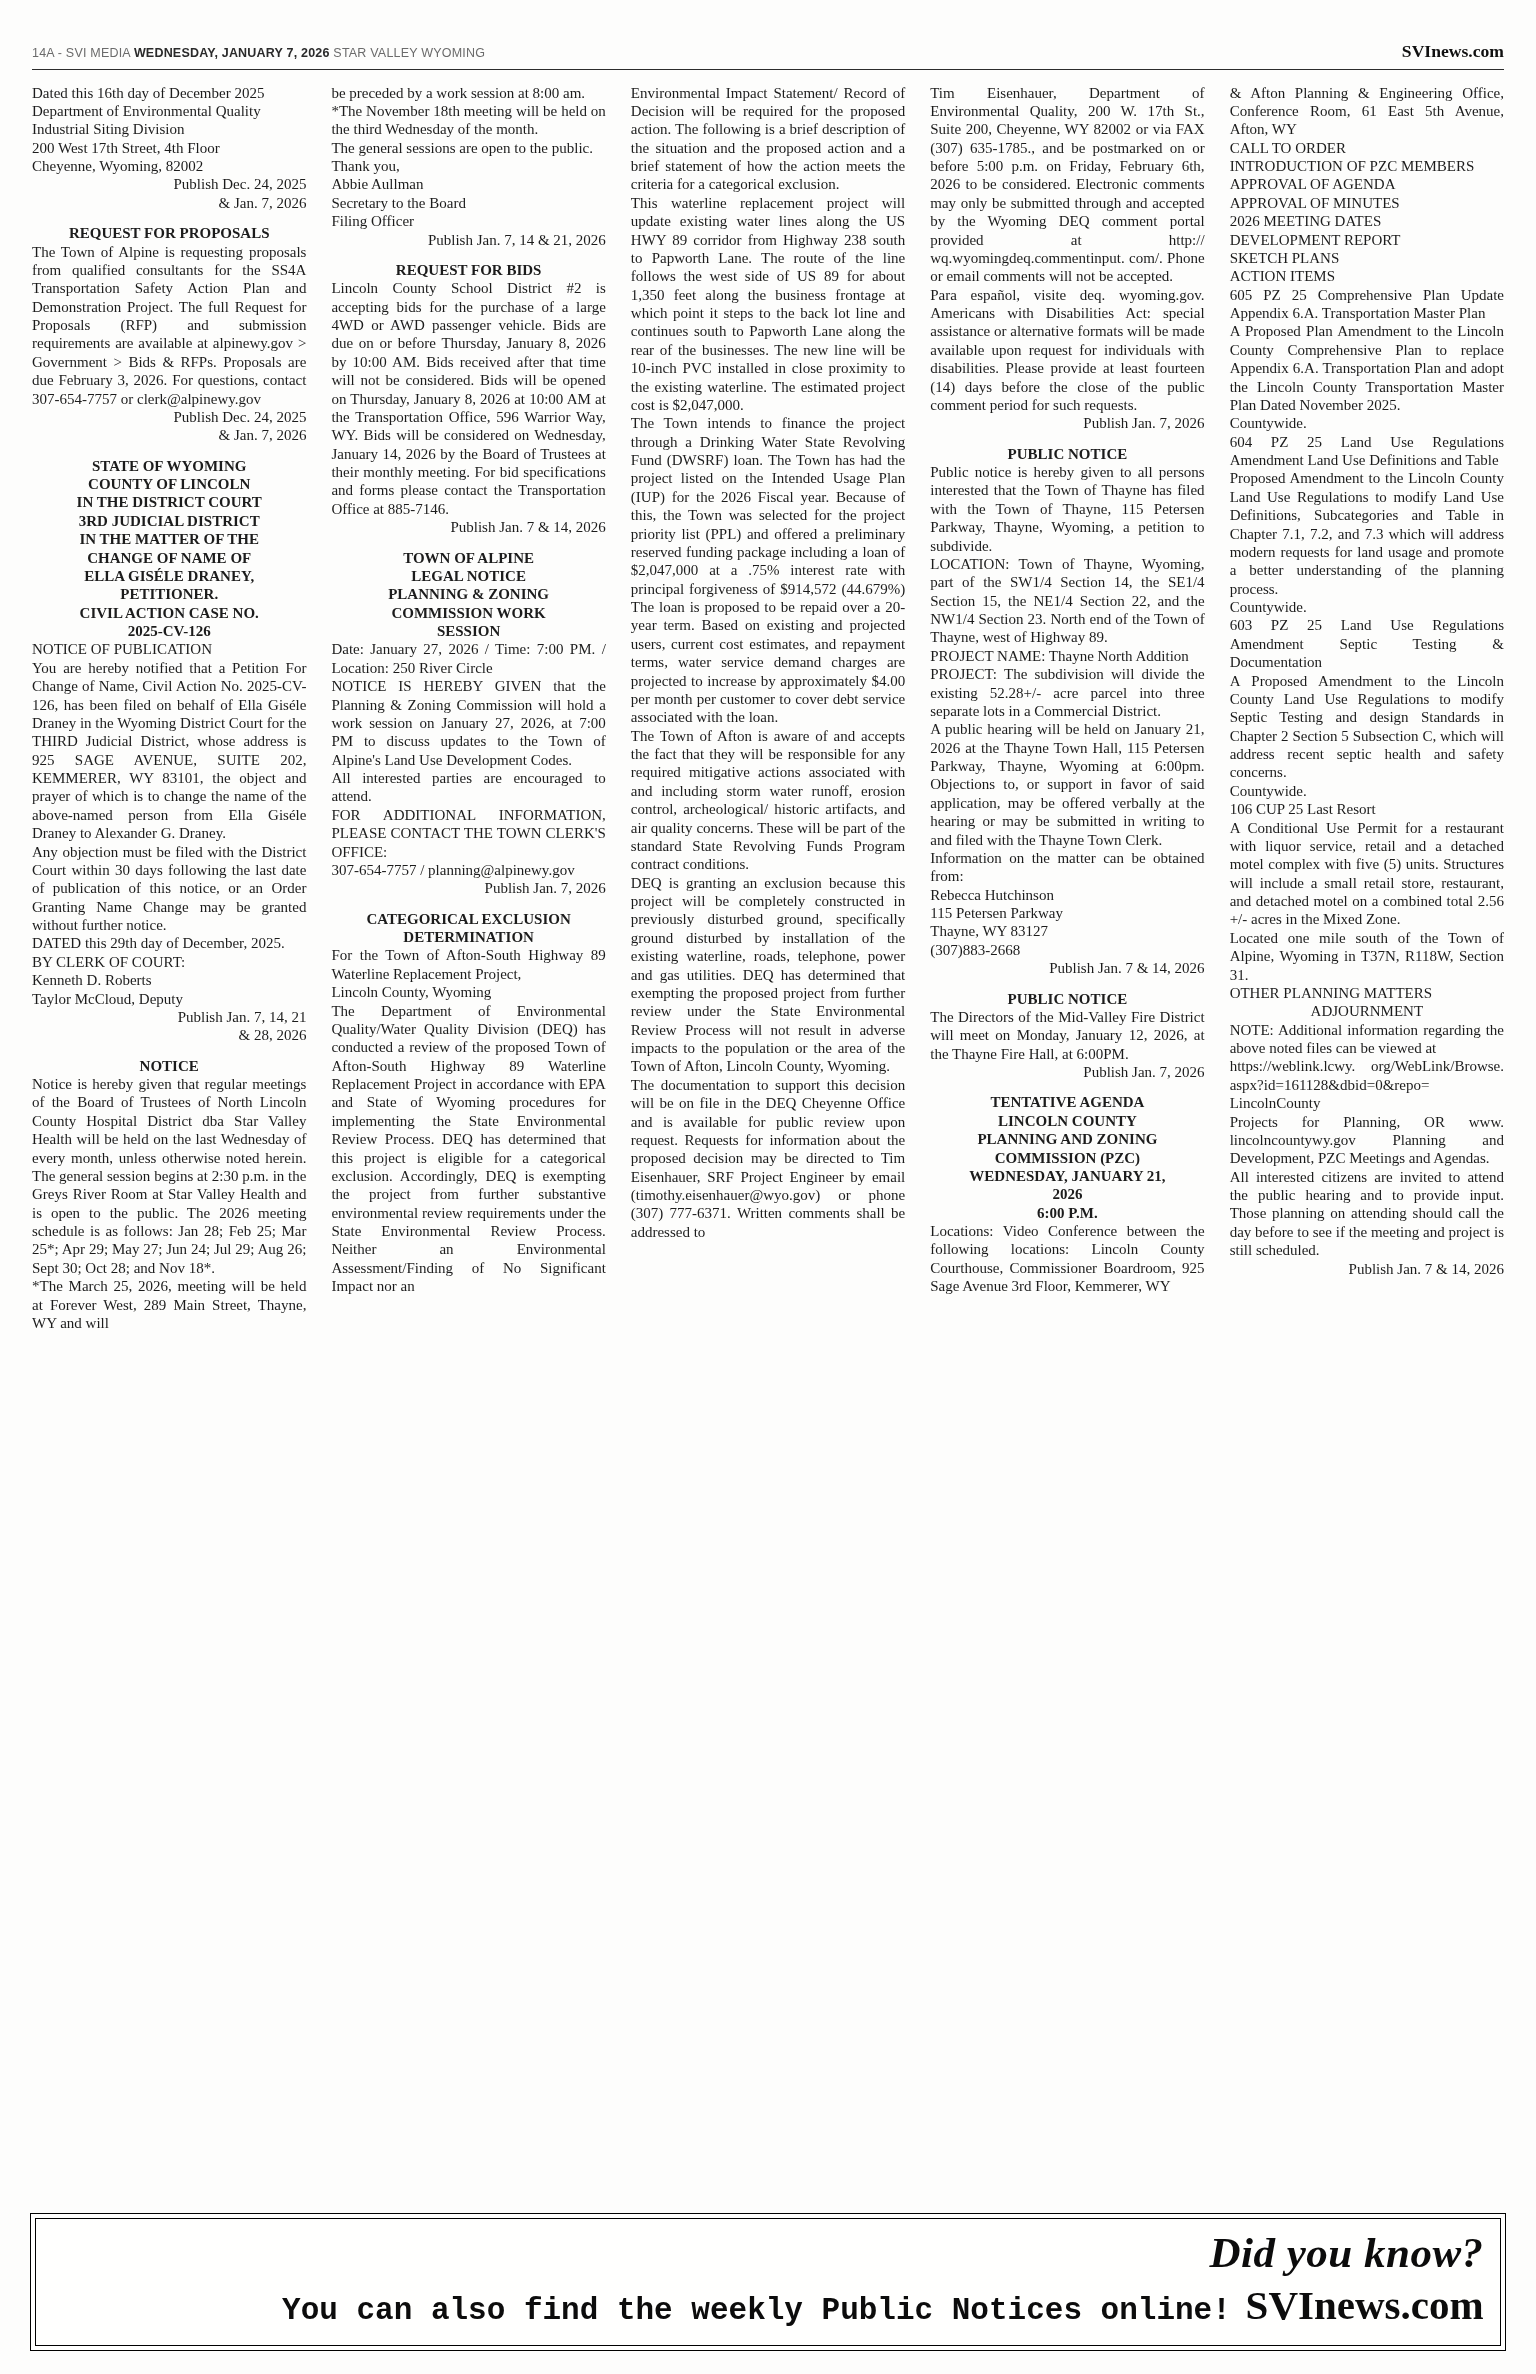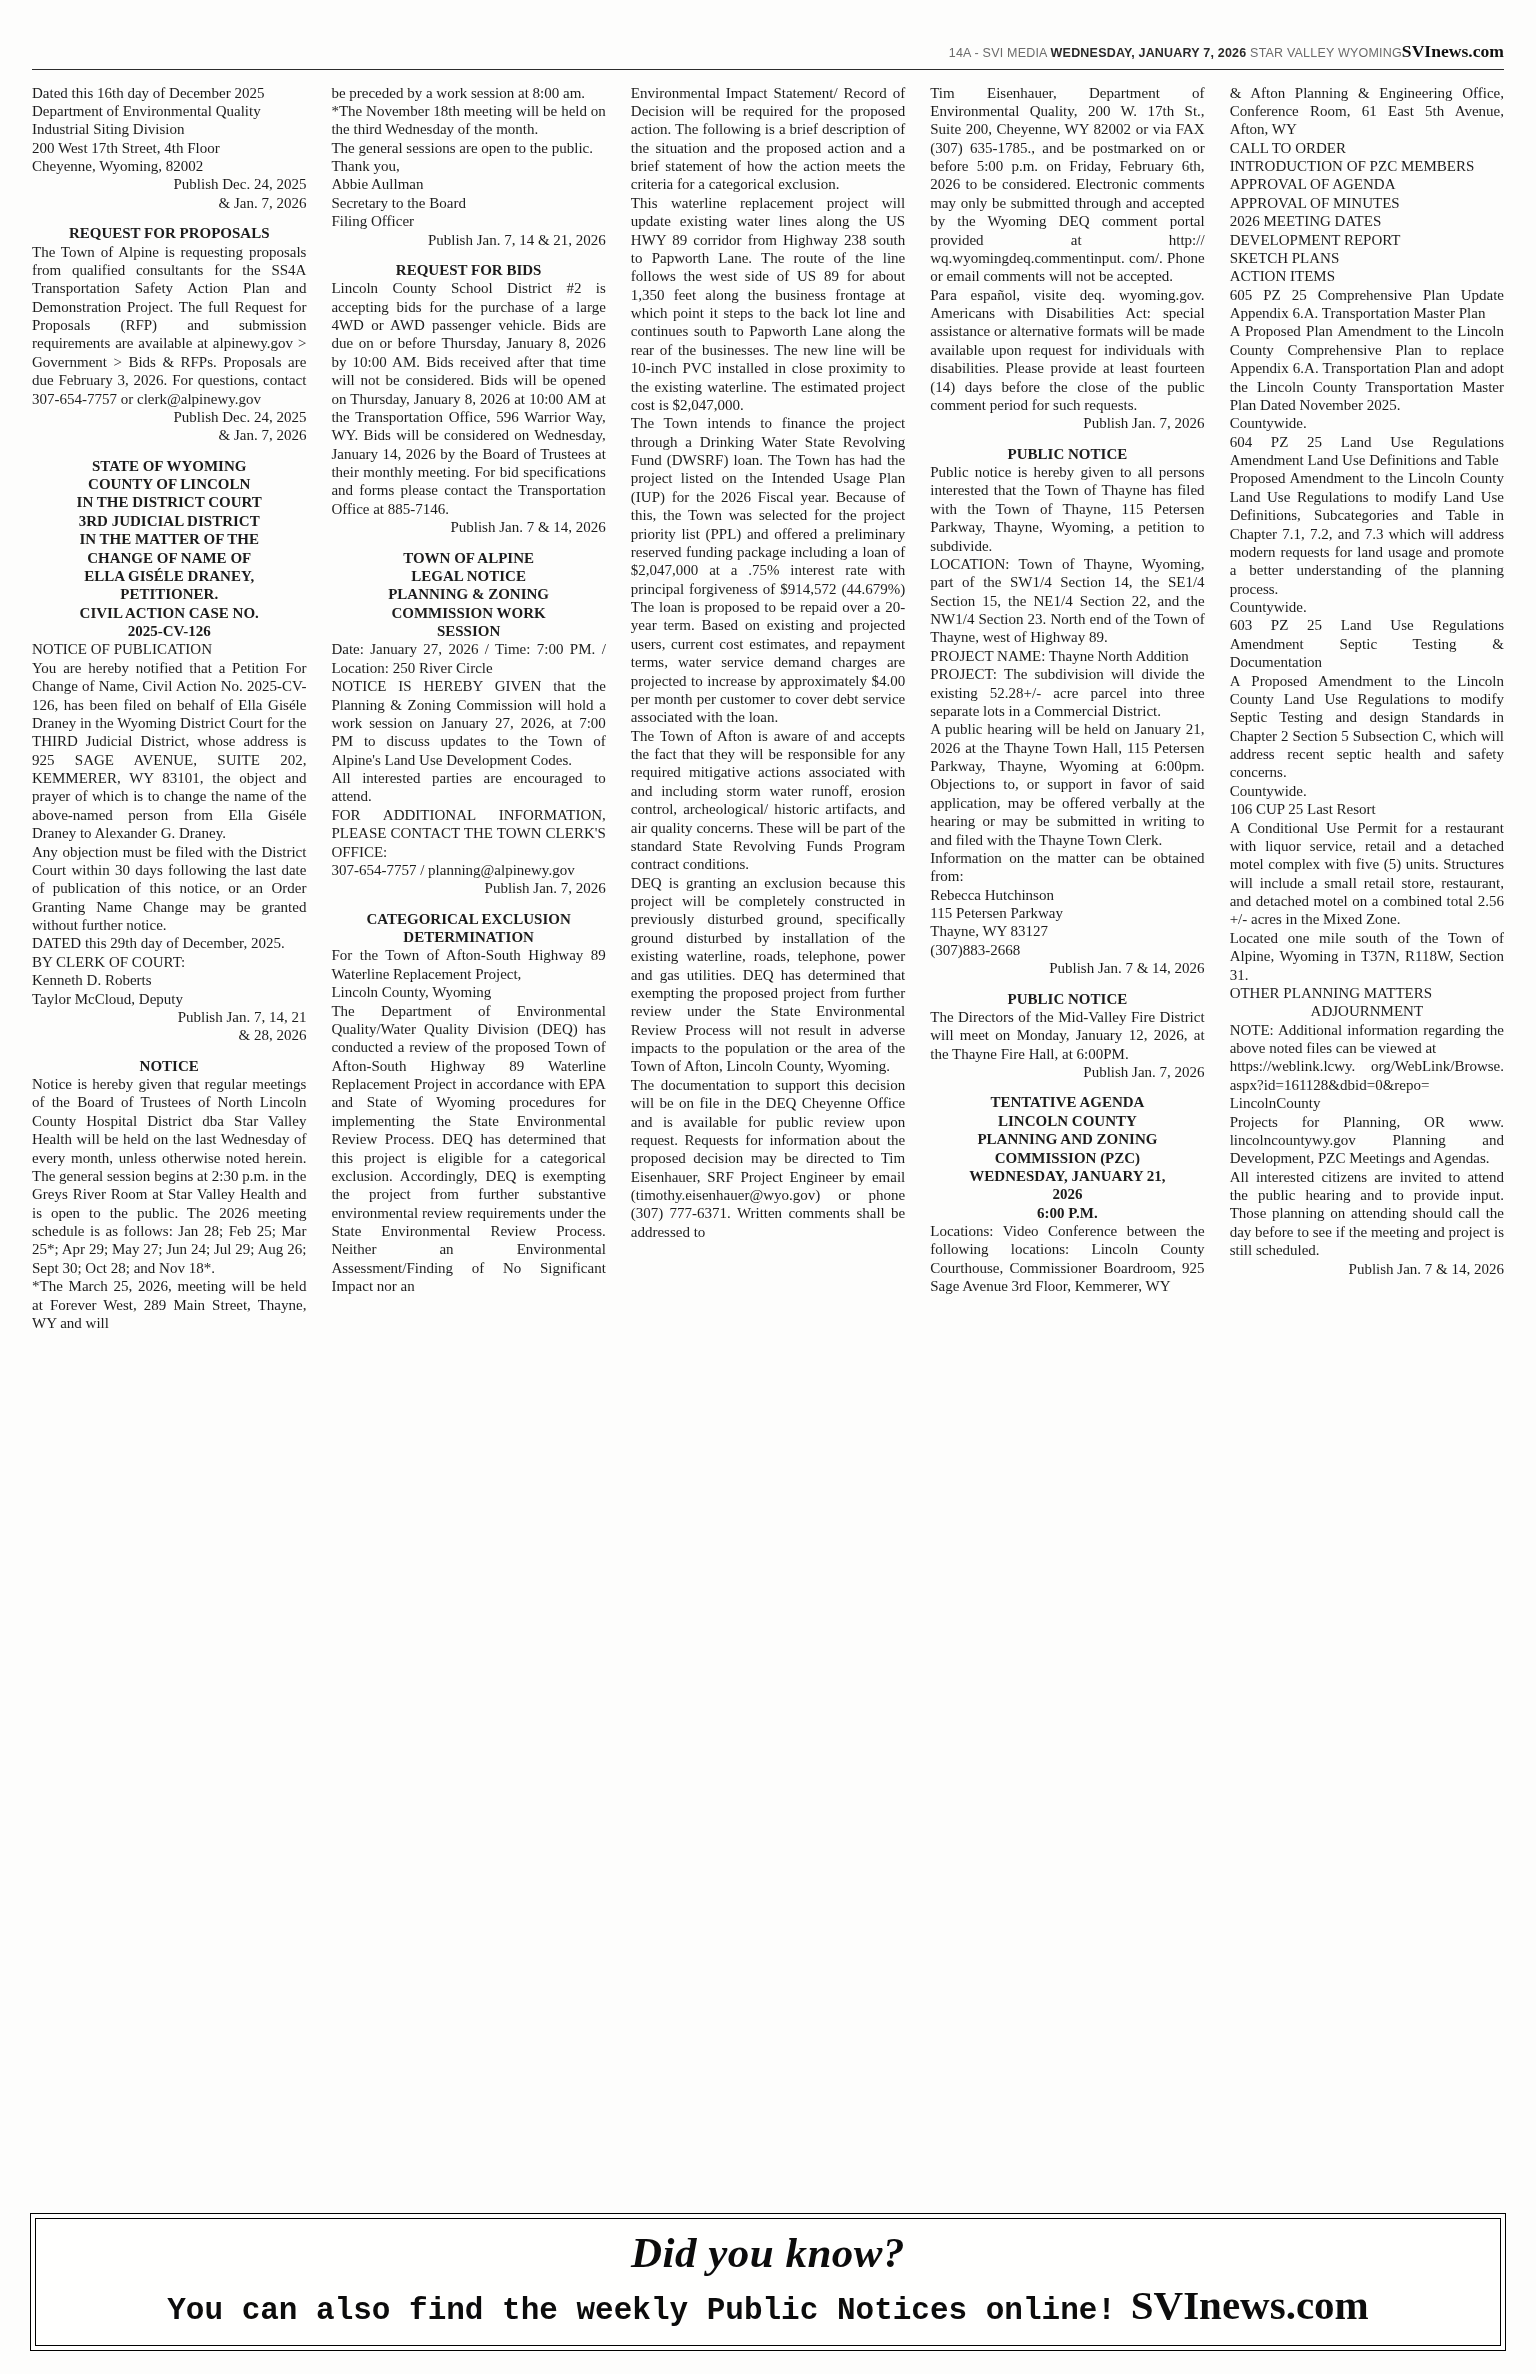--- a/index.html
+++ b/index.html
@@ -7,21 +7,21 @@
     position:relative;
     width:1536px;height:2375px;
     background:#fdfdfc;
     font-family:"Liberation Serif", serif;
     color:#1c1c1c;
     overflow:hidden;
     margin:0 auto;
   }
   
   .masthead{
-    display:flex;justify-content:flex-end;align-items:baseline;
+    display:flex;justify-content:space-between;align-items:baseline;
     margin:0 32px;padding:41px 0 6.5px;
     border-bottom:1.5px solid #2c2c2c;
   }
   .masthead-left{
     font-family:"Liberation Sans", sans-serif;
     font-size:12.5px;color:#6b6b6b;letter-spacing:0.2px;
   }
   .masthead-left .strong{font-weight:700;color:#2a2a2a;}
   .masthead-site{
     font-family:"Liberation Serif", serif;
@@ -46,21 +46,21 @@
   .blk.pub{font-weight:400;text-align:right;white-space:pre-line;}
   .blk.c{text-align:center;}
   .col > .blk:first-child{margin-top:0;}
   
   .promo-outer{
     position:absolute;left:30px;right:30px;bottom:24px;
     border:1.9px solid #000;padding:3.7px;background:#fffffe;
   }
   .promo-inner{
     border:1.9px solid #000;
-    text-align:center;
+    text-align:right;
     padding:9.3px 16.7px 16.7px;
   }
   .promo-title{
     font-size:43px;font-weight:700;font-style:italic;
     letter-spacing:0.5px;color:#0c0c0c;
   }
   .promo-line{margin-top:3.7px;font-weight:700;color:#0c0c0c;}
   .promo-msg{font-size:31px;font-family:Liberation Mono, monospace;}
   .promo-site{font-size:41px;margin-left:11px;}
 </style>

